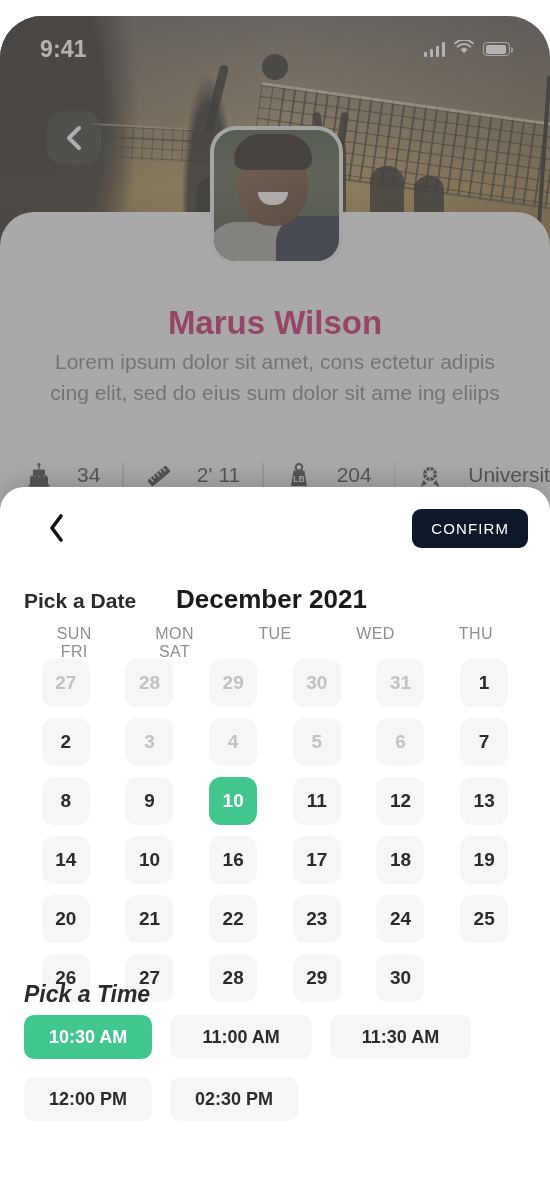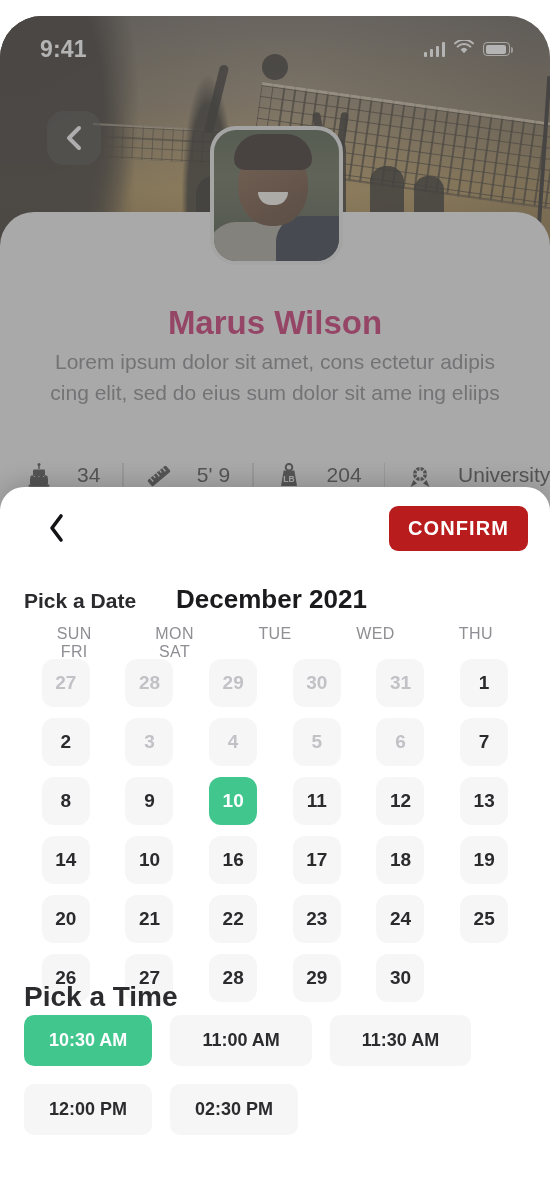--- a/index.html
+++ b/index.html
@@ -152,23 +152,23 @@
     background:#fff; border-radius:24px 24px 0 0; z-index:20;
     box-shadow:0 -6px 22px rgba(0,0,0,.16);
   }
   .sheet-head {
     position:absolute; left:0; top:0; width:100%; height:82px;
     display:flex; align-items:center; justify-content:space-between;
     padding:0 22px 0 34px;
   }
   .sheet-back { width:44px; height:44px; display:flex; align-items:center; justify-content:center; }
   .confirm-btn {
-    background:#b91c1c; color:#fff; border:none;
+    background:#0f172a; color:#fff; border:none;
     font-family:"Liberation Sans", sans-serif;
-    font-size:20px; font-weight:700; letter-spacing:1.1px;
+    font-size:15px; font-weight:400; letter-spacing:1.1px;
     padding:11px 19px; border-radius:9px; cursor:pointer;
   }
 
   .row-head {
     position:absolute; left:24px; top:97px; display:flex; align-items:baseline; gap:40px;
   }
   .lbl-date { font-size:21px; font-weight:700; color:#2b2b2e; }
   .month { font-size:26px; font-weight:700; color:#1b1b1d; }
 
   .weekdays {
@@ -184,27 +184,27 @@
   }
   .cell {
     width:48px; height:48px; border-radius:12px;
     display:flex; align-items:center; justify-content:center;
     font-size:19px; font-weight:700; color:#2b2b2e;
     background:#f6f6f7; cursor:pointer; user-select:none;
   }
   .cell.muted { color:#c2c2c6; font-weight:600; }
   .cell.sel { background:#41c68e; color:#fff; }
 
-  .lbl-time { position:absolute; left:24px; top:494px; font-size:28px; font-weight:700; color:#2b2b2e; }
+  .lbl-time { position:absolute; left:24px; top:494px; font-size:23px; font-weight:700; color:#2b2b2e;font-style:italic; }
   .times {
     position:absolute; left:24px; top:528px; width:502px;
     display:flex; flex-wrap:wrap; gap:18px 18px;
   }
   .slot {
-    height:51px; padding:0 25px; border-radius:10px;
+    height:44px; padding:0 25px; border-radius:10px;
     display:flex; align-items:center; justify-content:center;
     font-size:18px; font-weight:700; color:#2b2b2e;
     background:#f6f6f7; cursor:pointer; user-select:none;
   }
   .slot.sel { background:#41c68e; color:#fff; }
   .slot.w2 { padding:0 32px; }
 </style>
 </head>
 <body>
 
@@ -280,21 +280,21 @@
               <rect x="1" y="9" width="24" height="8" rx="1.3" fill="#3a3a3c"></rect>
               <g stroke="#e9e9e9" stroke-width="1.3">
                 <line x1="5" y1="9" x2="5" y2="13.5"></line>
                 <line x1="9" y1="9" x2="9" y2="12"></line>
                 <line x1="13" y1="9" x2="13" y2="13.5"></line>
                 <line x1="17" y1="9" x2="17" y2="12"></line>
                 <line x1="21" y1="9" x2="21" y2="13.5"></line>
               </g>
             </g>
           </svg>
-          <span class="stat-val">5' 9</span>
+          <span class="stat-val">2' 11</span>
         </div>
         <div class="stat-div"></div>
 
         <div class="stat">
           <svg width="26" height="26" viewBox="0 0 26 26">
             <path d="M5 23 L7.6 7.5 L18.4 7.5 L21 23 Z" fill="#3a3a3c"></path>
             <path d="M13 7.5 a3.3 3.3 0 1 1 0 -6.6 a3.3 3.3 0 0 1 0 6.6 Z" fill="none" stroke="#3a3a3c" stroke-width="2"></path>
             <text x="13" y="19" font-family="Liberation Sans, sans-serif" font-size="8.5" font-weight="700" fill="#e9e9e9" text-anchor="middle">LB</text>
           </svg>
           <span class="stat-val">204</span>

